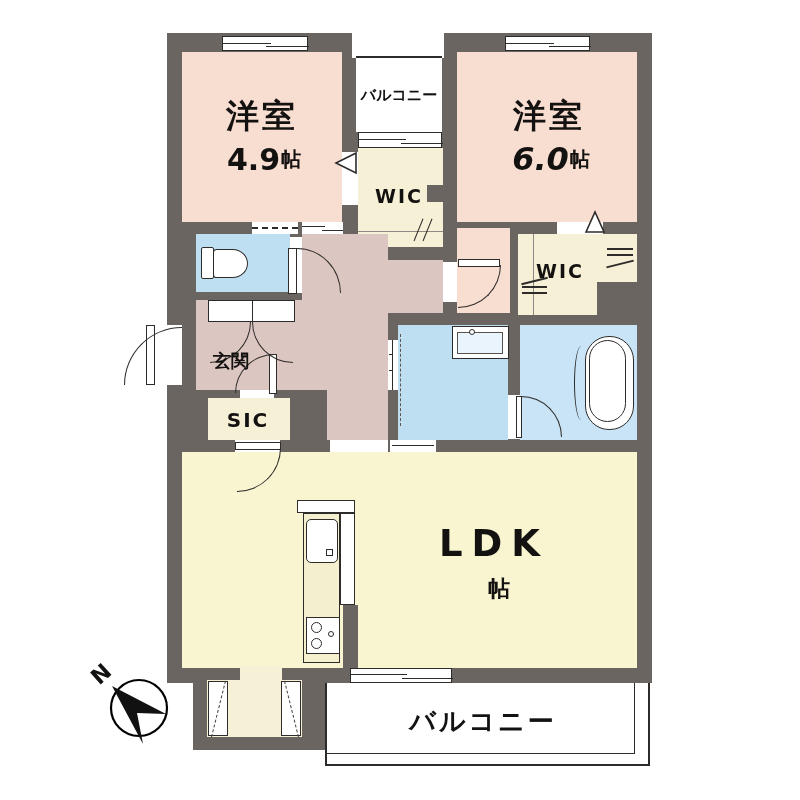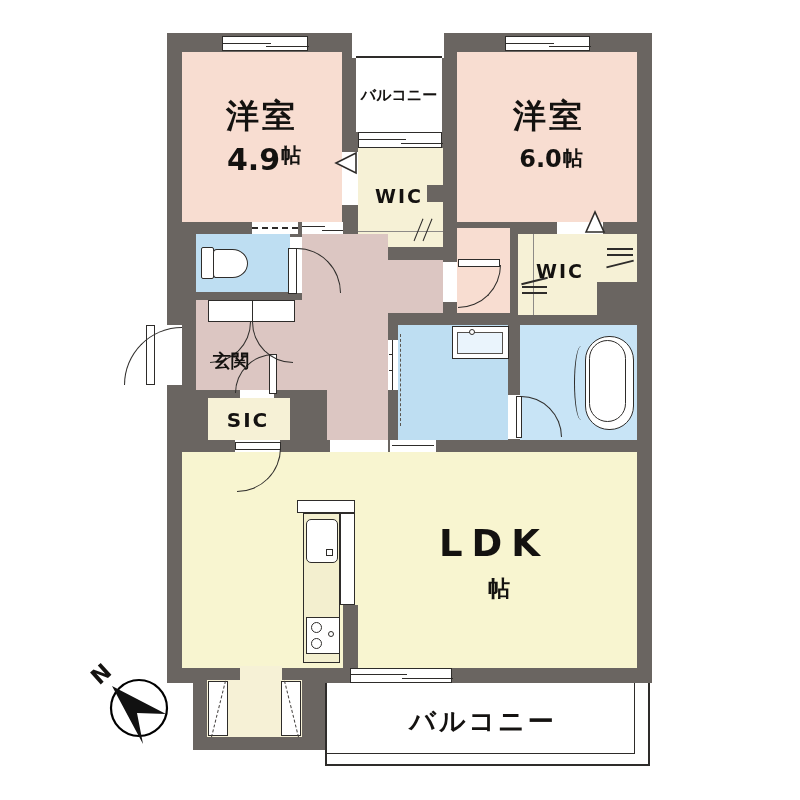--- a/index.html
+++ b/index.html
@@ -17,21 +17,21 @@
   .ln{background:var(--line);}
   .fixture{background:#fff;border:1.4px solid var(--line);}
   .arc{border:0 solid var(--line);}
   .arc.tl{border-top:1.4px solid var(--line);border-left:1.4px solid var(--line);border-top-left-radius:100%;}
   .arc.tr{border-top:1.4px solid var(--line);border-right:1.4px solid var(--line);border-top-right-radius:100%;}
   .arc.br{border-bottom:1.4px solid var(--line);border-right:1.4px solid var(--line);border-bottom-right-radius:100%;}
   .arc.bl{border-bottom:1.4px solid var(--line);border-left:1.4px solid var(--line);border-bottom-left-radius:100%;}
   .leaf{background:#fff;border:1.2px solid var(--line);}
   .win{background:#fff;border:1px solid var(--line);}
   .lbl{position:absolute;transform:translate(-50%,-50%);white-space:nowrap;color:#141210;}
-  .area{display:flex;align-items:flex-start;gap:1px;}
+  .area{display:flex;align-items:center;gap:1px;}
 </style>
 </head>
 <body>
 
 <div id="plan">
 
   <div class="abs wall" style="left:167px;top:33px;width:485px;height:650px;"></div>
   <div class="abs wall" style="left:193px;top:668px;width:132px;height:82px;"></div>
 
   <div class="abs room-pink" style="left:182px;top:52px;width:160px;height:170px;"></div>
@@ -192,21 +192,21 @@
   <div class="lbl" style="left:101px;top:674px;font-size:22px;font-weight:bold;transform:translate(-50%,-50%) rotate(-42deg);">N</div>
 
   <div class="lbl" style="left:262px;top:116px;font-size:33px;font-weight:600;letter-spacing:3px;">洋室</div>
   <div class="lbl area" style="left:264px;top:159px;">
     <span style="font-size:30px;font-weight:600;">4.9</span>
       <span style="font-size:20px;font-weight:600;">帖</span>
   </div>
 
   <div class="lbl" style="left:549px;top:116px;font-size:33px;font-weight:600;letter-spacing:3px;">洋室</div>
   <div class="lbl area" style="left:551px;top:159px;">
-    <span style="font-size:24px;font-weight:600;">6.0</span>
+    <span style="font-size:32px;font-weight:600;font-style:italic;">6.0</span>
       <span style="font-size:20px;font-weight:600;">帖</span>
   </div>
 
   <div class="lbl" style="left:399px;top:95px;font-size:15px;font-weight:600;">バルコニー</div>
 
   <div class="lbl" style="left:399px;top:196px;font-size:19px;font-weight:bold;letter-spacing:2px;">WIC</div>
   <div class="lbl" style="left:560px;top:271px;font-size:19px;font-weight:bold;letter-spacing:2px;">WIC</div>
 
   <div class="lbl" style="left:231px;top:361px;font-size:18px;font-weight:600;">玄関</div>
   <div class="lbl" style="left:248px;top:420px;font-size:20px;font-weight:bold;letter-spacing:2px;">SIC</div>

